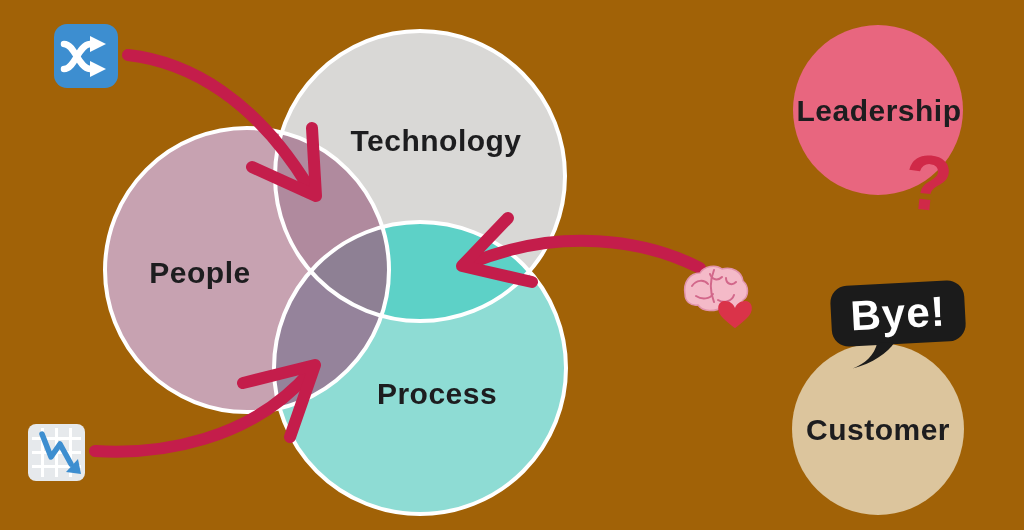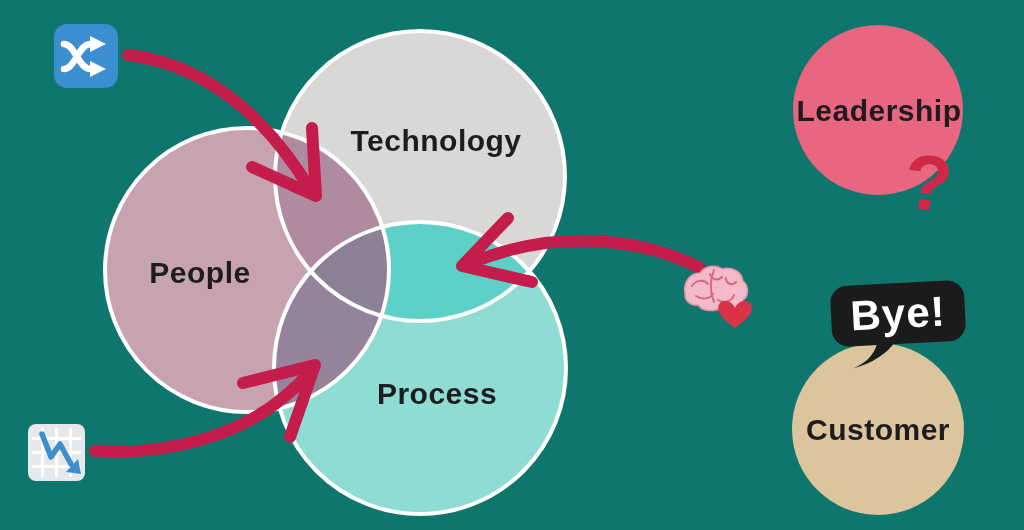--- a/index.html
+++ b/index.html
@@ -1,20 +1,20 @@
 <!DOCTYPE html>
 <html><head>
 <meta charset="utf-8">
 <style>
   html, body { margin: 0; padding: 0; background: #ffffff; }
   .canvas {
     position: relative;
     width: 1024px;
     height: 530px;
-    background: #0f766e;
+    background: #a16207;
     overflow: hidden;
     font-family: "Liberation Sans", sans-serif;
   }
   svg { position: absolute; top: 0; left: 0; }
   text {
     font-family: "Liberation Sans", sans-serif;
     font-weight: 700;
   }
   .venn-label   { font-size: 30px; letter-spacing: 0.5px; }
   .side-label   { font-size: 30px; letter-spacing: 0.5px; }

